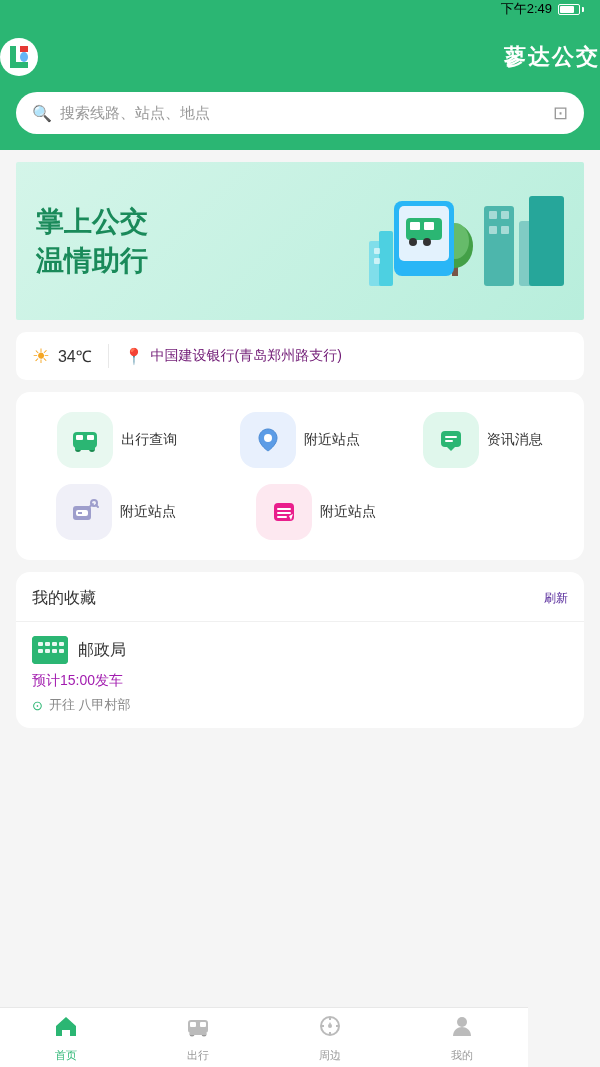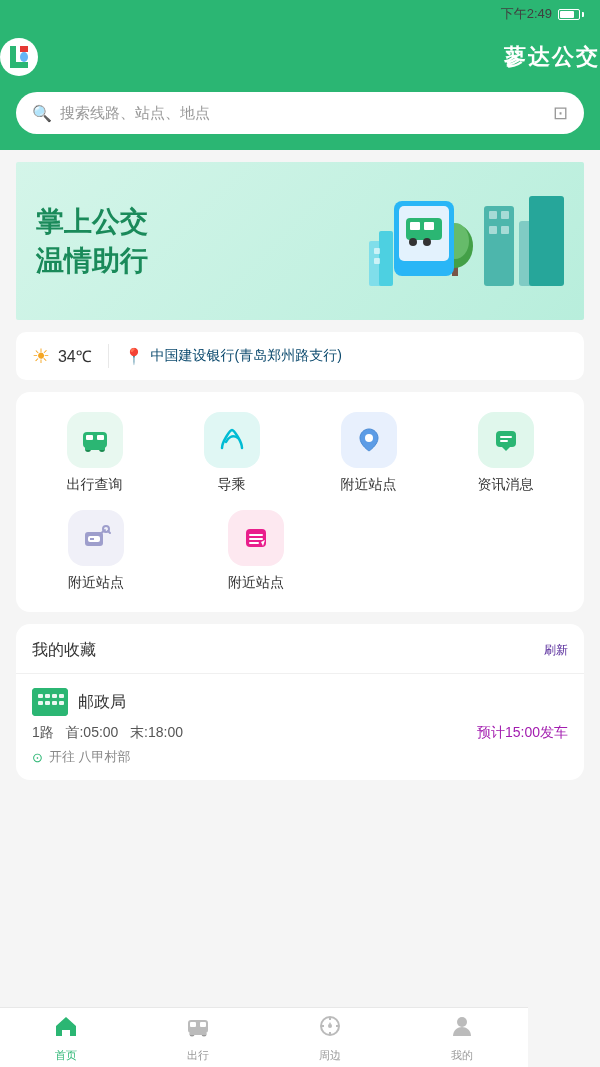--- a/index.html
+++ b/index.html
@@ -10,24 +10,24 @@
       font-family: -apple-system, 'PingFang SC', 'Microsoft YaHei', sans-serif;
       background: #f5f5f5;
       overflow-x: hidden;
     }
 
     
     .status-bar {
       background: #2bb673;
       height: 28px;
       display: flex;
-      align-items: center;
+      align-items: flex-start;
       justify-content: flex-end;
       padding: 0 16px;
-      color: #404040;
+      color: #000000;
       font-size: 13px;
     }
     .status-bar-icons {
       display: flex;
       align-items: center;
       gap: 6px;
     }
 
     
     .header {
@@ -139,21 +139,21 @@
       align-items: center;
       gap: 6px;
       padding-left: 16px;
     }
     .location-icon {
       color: #2bb673;
       font-size: 16px;
     }
     .location-text {
       font-size: 14px;
-      color: #0c4a6e;
+      color: #701a75;
     }
 
     
     .quick-menu {
       background: white;
       margin: 0 16px 12px;
       border-radius: 14px;
       padding: 20px 10px;
     }
     .menu-row {
@@ -162,21 +162,21 @@
       margin-bottom: 16px;
     }
     .menu-row:last-child {
       margin-bottom: 0;
       justify-content: flex-start;
       padding-left: 10px;
       gap: 60px;
     }
     .menu-item {
       display: flex;
-      flex-direction: column;
+      flex-direction: row;
       align-items: center;
       gap: 8px;
       cursor: pointer;
       min-width: 80px;
     }
     .menu-icon-wrap {
       width: 56px;
       height: 56px;
       border-radius: 16px;
       display: flex;
@@ -426,29 +426,20 @@
             <rect x="7" y="11" width="7" height="5" fill="white" rx="1"></rect>
             <rect x="18" y="11" width="7" height="5" fill="white" rx="1"></rect>
             <circle cx="9" cy="25" r="3" fill="#1a8a50"></circle>
             <circle cx="23" cy="25" r="3" fill="#1a8a50"></circle>
             <rect x="6" y="22" width="20" height="4" fill="#2bb673"></rect>
           </svg>
         </div>
         <span class="menu-label">出行查询</span>
       </div>
       <div class="menu-item">
-        <div class="menu-icon-wrap icon-teal">
-          <svg width="32" height="32" viewBox="0 0 32 32">
-            <path d="M6 24 C6 18, 14 6, 16 6 C18 6, 26 18, 26 24" stroke="#00bcd4" stroke-width="2.5" fill="none" stroke-linecap="round"></path>
-            <path d="M10 18 C12 14, 16 10, 22 14" stroke="#00bcd4" stroke-width="2.5" fill="none" stroke-linecap="round"></path>
-          </svg>
-        </div>
-        <span class="menu-label">导乘</span>
-      </div>
-      <div class="menu-item">
         <div class="menu-icon-wrap icon-blue">
           <svg width="32" height="32" viewBox="0 0 32 32">
             <path d="M16 5 C11 5, 7 9, 7 14 C7 21, 16 27, 16 27 C16 27, 25 21, 25 14 C25 9, 21 5, 16 5Z" fill="#5c9ce6" stroke="#4a8ad4" stroke-width="1"></path>
             <circle cx="16" cy="14" r="4" fill="white"></circle>
           </svg>
         </div>
         <span class="menu-label">附近站点</span>
       </div>
       <div class="menu-item">
         <div class="menu-icon-wrap icon-green2">
@@ -508,27 +499,20 @@
             <rect x="27" y="6" width="5" height="4" fill="white" rx="1" opacity="0.9"></rect>
             <rect x="6" y="13" width="5" height="4" fill="white" rx="1" opacity="0.9"></rect>
             <rect x="13" y="13" width="5" height="4" fill="white" rx="1" opacity="0.9"></rect>
             <rect x="20" y="13" width="5" height="4" fill="white" rx="1" opacity="0.9"></rect>
             <rect x="27" y="13" width="5" height="4" fill="white" rx="1" opacity="0.9"></rect>
           </svg>
         </div>
         <span class="stop-name">邮政局</span>
       </div>
       <div class="route-info-row">
-        <span class="route-times">
-          <span>1路</span>
-          &nbsp;
-          <span>首:05:00</span>
-          &nbsp;
-          <span>末:18:00</span>
-        </span>
         <span class="departure-info">预计15:00发车</span>
       </div>
       <div class="sub-info-row">
         <span style="color:#2bb673;">⊙</span>
         <span>开往 八甲村部</span>
       </div>
     </div>
   </div>
 
 </div>

